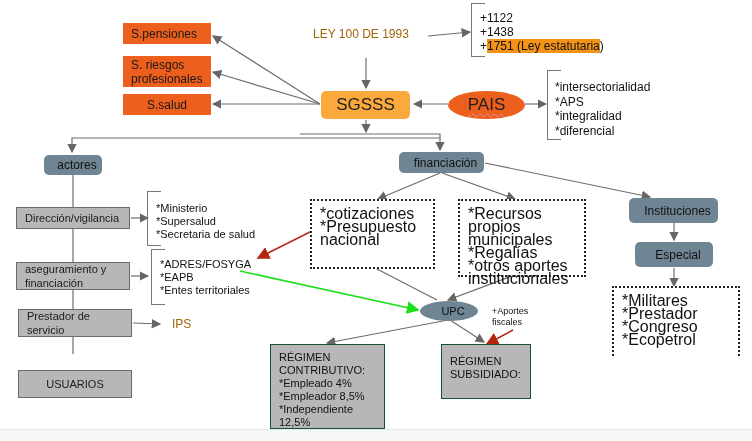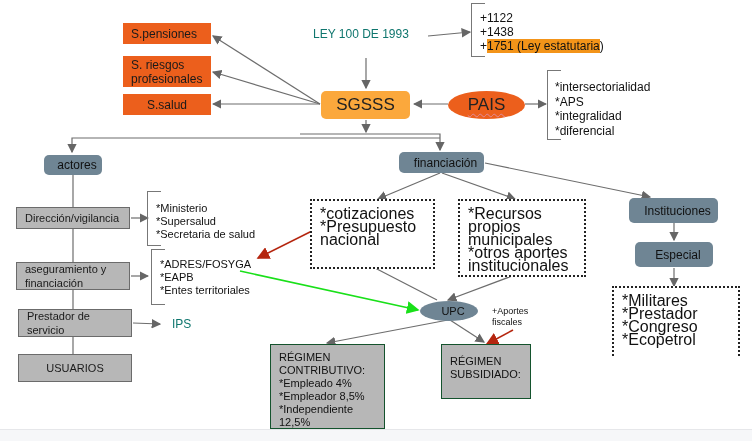--- a/index.html
+++ b/index.html
@@ -5,25 +5,25 @@
   html, body { margin:0; padding:0; }
   body { width:752px; height:441px; position:relative; background:#ffffff; overflow:hidden;
          font-family:"Liberation Sans", sans-serif; color:#111; }
   .abs { position:absolute; box-sizing:border-box; }
   .orange { background:#ec5f1c; color:#1a1a1a; font-size:12px; display:flex; align-items:center; padding:0 8px; line-height:14px; }
   .sgsss { background:#fba83c; border-radius:5px; font-size:17px; display:flex; align-items:center; justify-content:center; color:#222; }
   .pais { background:#ec5f1c; border-radius:50%; font-size:17px; display:flex; align-items:center; justify-content:center; color:#222; }
   .pais span { text-decoration: underline wavy #e08a9a; text-decoration-thickness:1px; text-underline-offset:3px; }
   .slate { background:#6f8594; border-radius:5px; color:#111; font-size:12px; display:flex; align-items:center; justify-content:center;padding-left:8px; }
   .gray { background:#b7b7b7; border:1px solid #6b6b6b; font-size:11px; display:flex; align-items:center; padding:0 8px; line-height:14px; color:#1a1a1a; }
-  .gray.center { justify-content:center; }
+  .gray.center { justify-content:center;margin-top:16px; }
   .dotted { border:2px dotted #222; font-size:16px; line-height:13px; padding:6px 8px; color:#111; background:#fff; }
   .list { font-size:11px; line-height:13px; color:#111; }
   .bracket { border:1px solid #777; border-right:none; }
-  .txt { font-size:12px; color:#0f766e; white-space:nowrap; }
+  .txt { font-size:12px; color:#a16207; white-space:nowrap; }
   .hl { background:#f39419; }
   .regimen { background:#b7b7b7; border:1px solid #14532d; font-size:11px; line-height:13px; padding:6px 8px; color:#111; }
   .footer { background:#f6f7f9; border-top:1px solid #e6e7ea; }
   svg.lines { position:absolute; left:0; top:0; }
 </style>
 </head>
 <body>
 
 <svg class="lines" width="752" height="441">
   <defs>
@@ -129,20 +129,21 @@
 
 <div class="abs slate" style="left:399px; top:152px; width:85px; height:21px;">financiación</div>
 
 <div class="abs dotted" style="left:310px; top:199px; width:125px; height:70px;">
   <div>*cotizaciones</div>
   <div>*Presupuesto nacional</div>
 </div>
 
 <div class="abs dotted" style="left:458px; top:199px; width:128px; height:78px;">
   <div>*Recursos propios municipales</div>
+  <div>*Regalías</div>
   <div>*otros aportes institucionales</div>
 </div>
 
 <div class="abs slate" style="left:420px; top:301px; width:58px; height:20px; border-radius:50%; font-size:11px;">UPC</div>
 
 <div class="abs list" style="left:492px; top:306px; width:45px; font-size:9px; line-height:11px;">+Aportes fiscales</div>
 
 <div class="abs regimen" style="left:270px; top:344px; width:115px; height:85px;">
   <div>RÉGIMEN CONTRIBUTIVO:</div>
   <div>*Empleado 4%</div>

